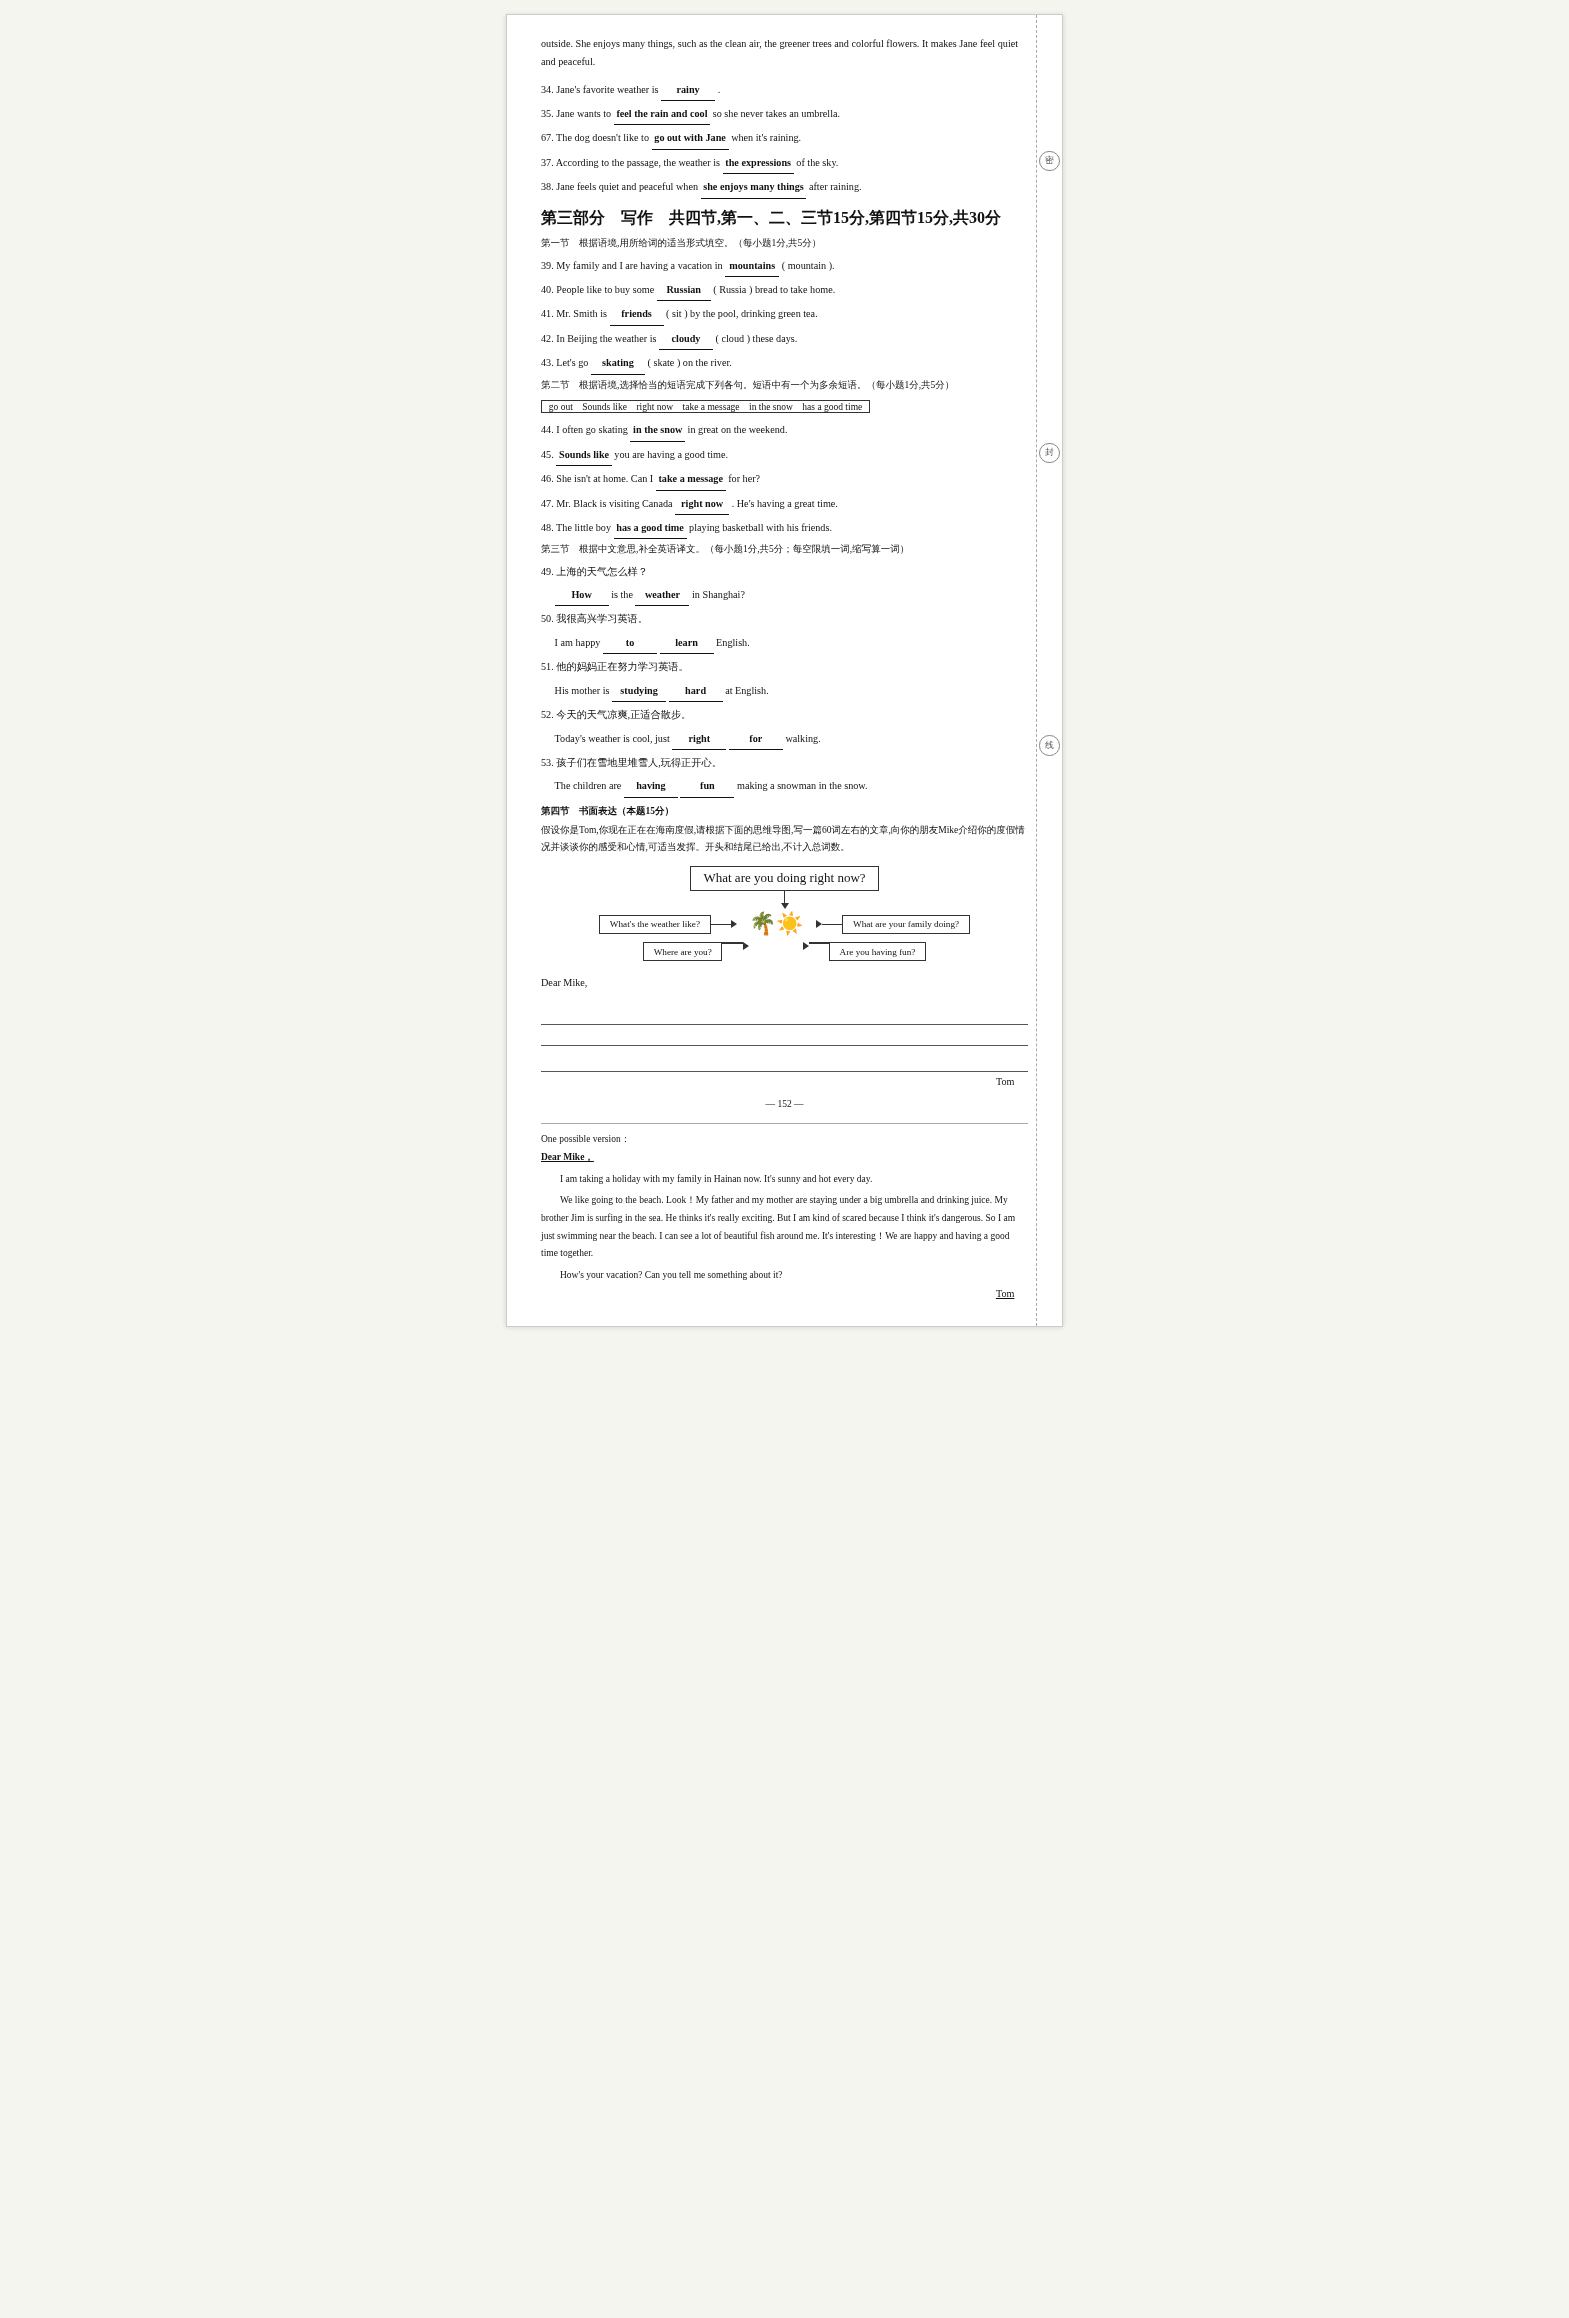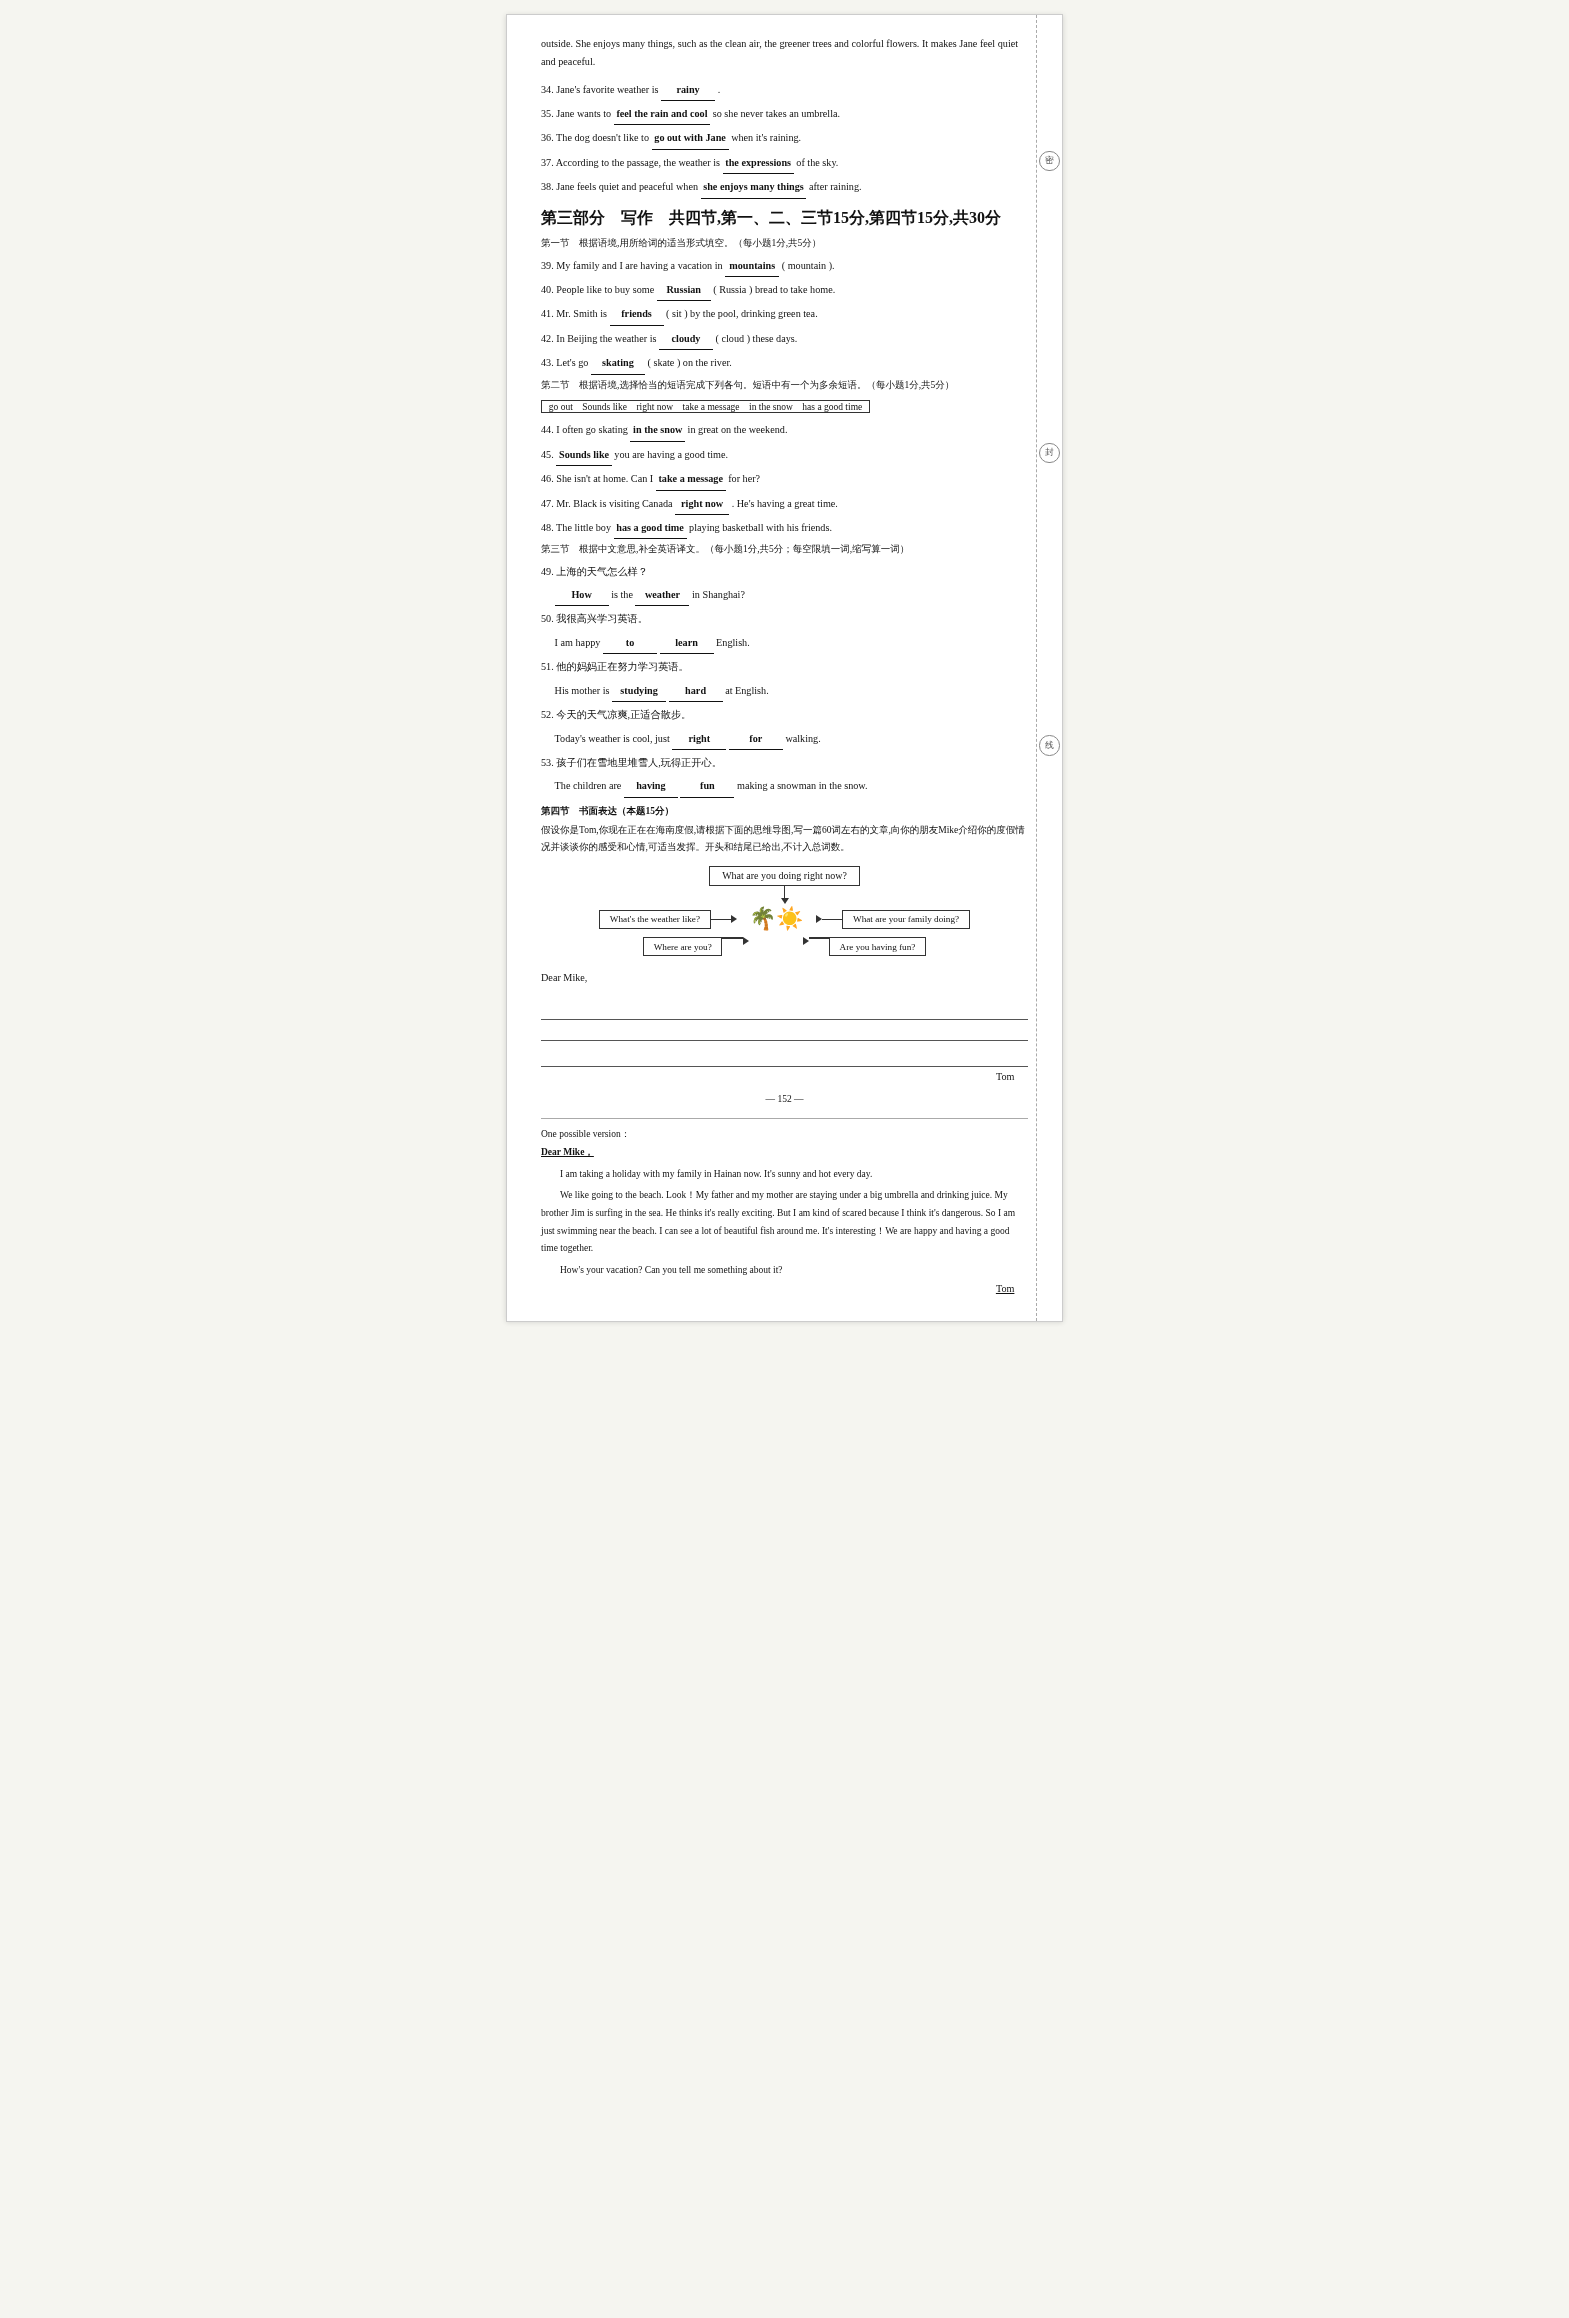--- a/index.html
+++ b/index.html
@@ -107,21 +107,21 @@
     .flowchart-area {
       display: flex;
       flex-direction: column;
       align-items: center;
       margin: 9.5px 0 6.8px 0;
       position: relative;
     }
     .flow-top {
       border: 0.7px solid #333;
       padding: 3.4px 12.2px;
-      font-size: 10px;
+      font-size: 13px;
       background: #fff;
       margin-bottom: 0;
     }
     .flow-arrow-down {
       width: 0; height: 0;
       border-left: 4.8px solid transparent;
       border-right: 4.8px solid transparent;
       border-top: 6.8px solid #333;
       margin: 0 auto;
     }
@@ -213,21 +213,21 @@
   <p class="intro-text">outside. She enjoys many things, such as the clean air, the greener trees and colorful flowers. It makes Jane feel quiet and peaceful.</p>
 
   
   <div class="question-line">
     <span>34. Jane's favorite weather is </span><span class="underline">rainy</span><span> .</span>
   </div>
   <div class="question-line">
     <span>35. Jane wants to </span><span class="underline">feel the rain and cool</span><span> so she never takes an umbrella.</span>
   </div>
   <div class="question-line">
-    <span>36. The dog doesn't like to </span><span class="underline">go out with Jane</span><span> when it's raining.</span>
+    <span>67. The dog doesn't like to </span><span class="underline">go out with Jane</span><span> when it's raining.</span>
   </div>
   <div class="question-line">
     <span>37. According to the passage, the weather is </span><span class="underline">the expressions</span><span> of the sky.</span>
   </div>
   <div class="question-line">
     <span>38. Jane feels quiet and peaceful when </span><span class="underline">she enjoys many things</span><span> after raining.</span>
   </div>
 
   
   <div class="section-title">第三部分　写作　共四节,第一、二、三节15分,第四节15分,共30分</div>

